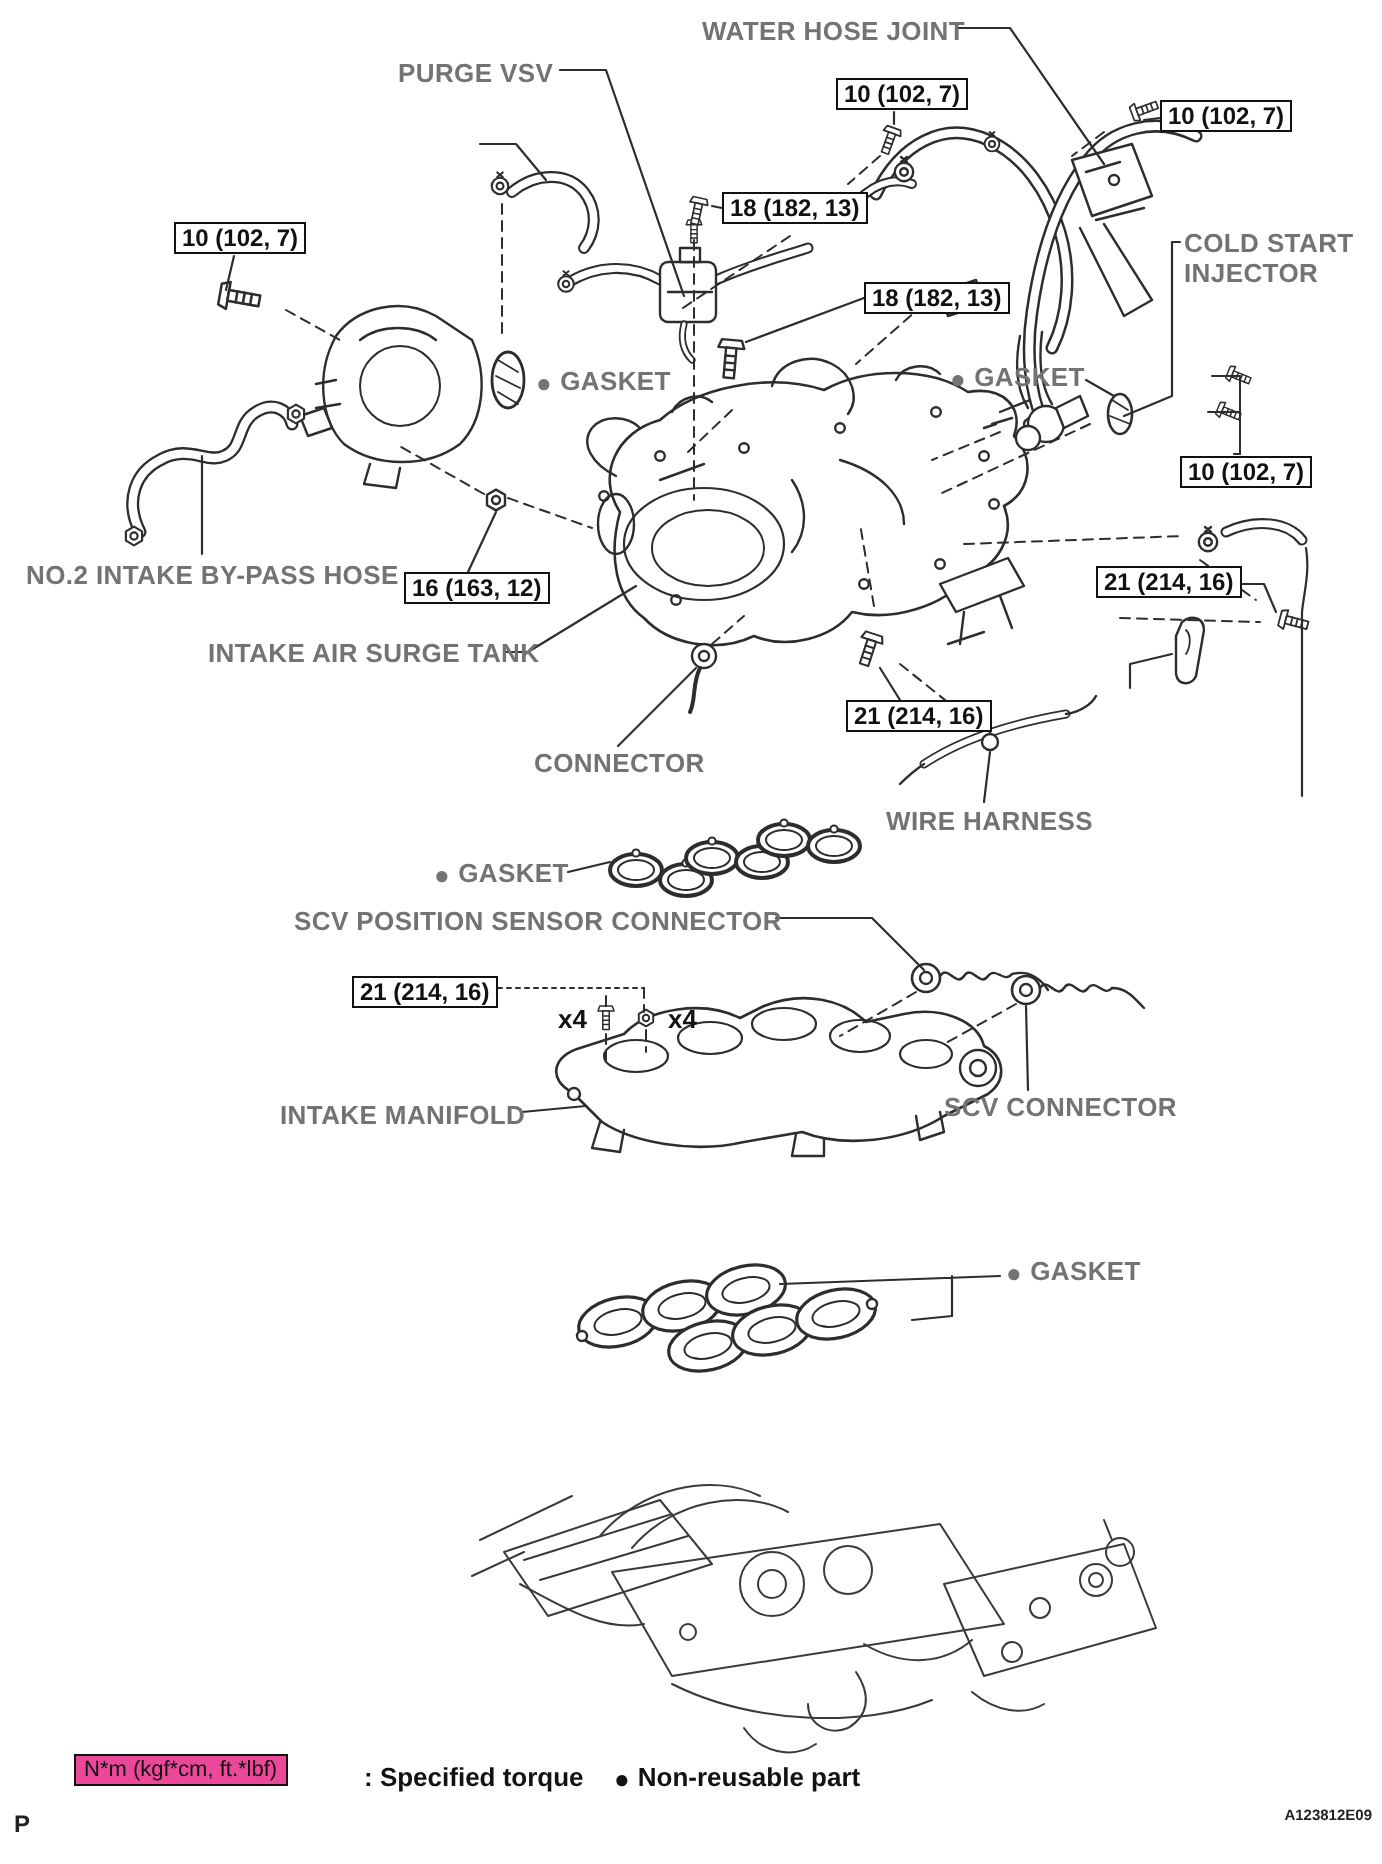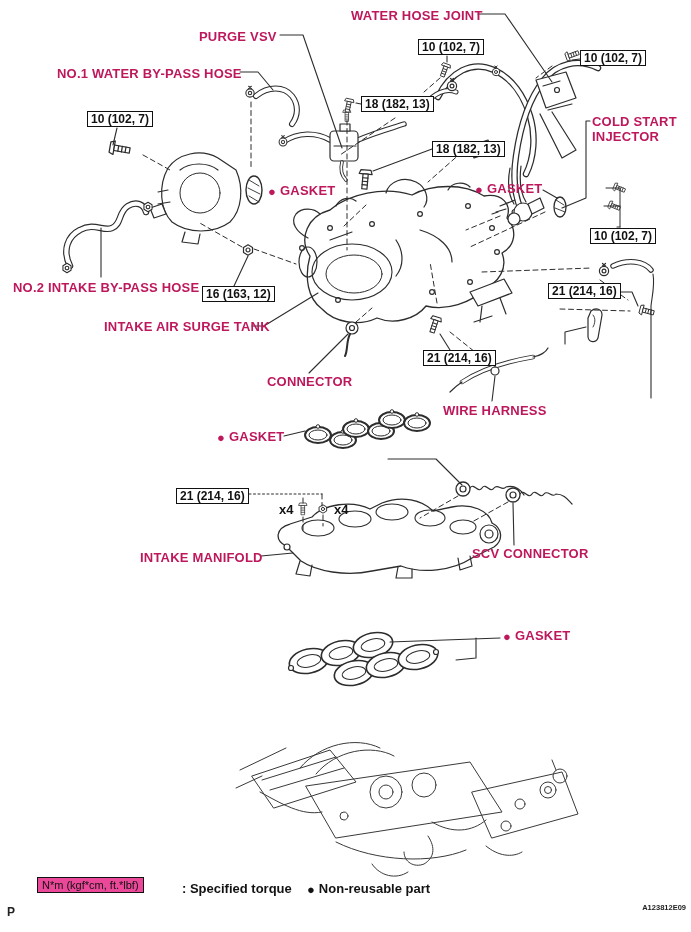--- a/index.html
+++ b/index.html
@@ -1,20 +1,20 @@
 <!DOCTYPE html>
 <html><head>
 <meta charset="utf-8">
 <style>
   html,body{margin:0;padding:0;background:#fff;}
   #stage{position:relative;width:691px;height:932px;background:#ffffff;overflow:hidden;
          font-family:"Liberation Sans","DejaVu Sans",sans-serif;color:#111;}
   svg{position:absolute;left:0;top:0;}
   .lbl{position:absolute;font-weight:bold;font-size:13px;line-height:15px;white-space:nowrap;
-       letter-spacing:0.2px;color:#be185d;}
+       letter-spacing:0.2px;color:#737373;}
   .lbl.wrap{white-space:normal;}
   .bullet{display:inline-block;margin-right:4px;font-size:13px;vertical-align:-1px;}
   .tbox{position:absolute;border:1.7px solid #111;background:#fff;padding:0 3px;
         font-weight:bold;font-size:12px;line-height:14px;white-space:nowrap;color:#111;}
   .qty{position:absolute;font-weight:bold;font-size:13px;color:#121212;}
   .legend-item{position:absolute;font-weight:bold;font-size:13px;color:#121212;white-space:nowrap;margin-left:21px;}
   .legend-unit{position:absolute;border:1.6px solid #111;background:#ec4899;padding:1px 4px;
         font-weight:normal;font-size:11px;white-space:nowrap;color:#111;}
   .page-marker{position:absolute;left:7px;top:905px;font-size:12px;font-weight:bold;color:#222;}
   .drawing-code{position:absolute;right:5px;top:903px;font-size:7.5px;font-weight:bold;color:#222;}
@@ -300,39 +300,39 @@
         <path d="M303,498 V503 M303,517 V530 M322,494 V506 M323,515 V526"></path>
       </g>
       <g stroke-width="1" stroke-dasharray="2 2.5">
         <path d="M240,494 H322"></path>
       </g>
     </g>
   </svg>
 
   <div class="lbl" style="left:351px;top:8px">WATER HOSE JOINT</div>
   <div class="lbl" style="left:199px;top:29px">PURGE VSV</div>
-  <div class="lbl" style="left:57px;top:66px">NO.1 WATER BY-PASS HOSE</div>
   <div class="lbl wrap" style="left:592px;top:114px;width:92px">COLD START INJECTOR</div>
 
   <div class="lbl" style="left:268px;top:183px">
     <span class="bullet">●</span><span>GASKET</span>
   </div>
   <div class="lbl" style="left:475px;top:181px">
     <span class="bullet">●</span><span>GASKET</span>
   </div>
 
   <div class="lbl" style="left:13px;top:280px">NO.2 INTAKE BY-PASS HOSE</div>
   <div class="lbl" style="left:104px;top:319px">INTAKE AIR SURGE TANK</div>
   <div class="lbl" style="left:267px;top:374px">CONNECTOR</div>
   <div class="lbl" style="left:443px;top:403px">WIRE HARNESS</div>
 
   <div class="lbl" style="left:217px;top:429px">
     <span class="bullet">●</span><span>GASKET</span>
   </div>
 
+  <div class="lbl" style="left:147px;top:453px">SCV POSITION SENSOR CONNECTOR</div>
   <div class="lbl" style="left:140px;top:550px">INTAKE MANIFOLD</div>
   <div class="lbl" style="left:472px;top:546px">SCV CONNECTOR</div>
 
   <div class="lbl" style="left:503px;top:628px">
     <span class="bullet">●</span><span>GASKET</span>
   </div>
 
   <div class="tbox" style="left:418px;top:39px">10 (102, 7)</div>
   <div class="tbox" style="left:580px;top:50px">10 (102, 7)</div>
   <div class="tbox" style="left:87px;top:111px">10 (102, 7)</div>

